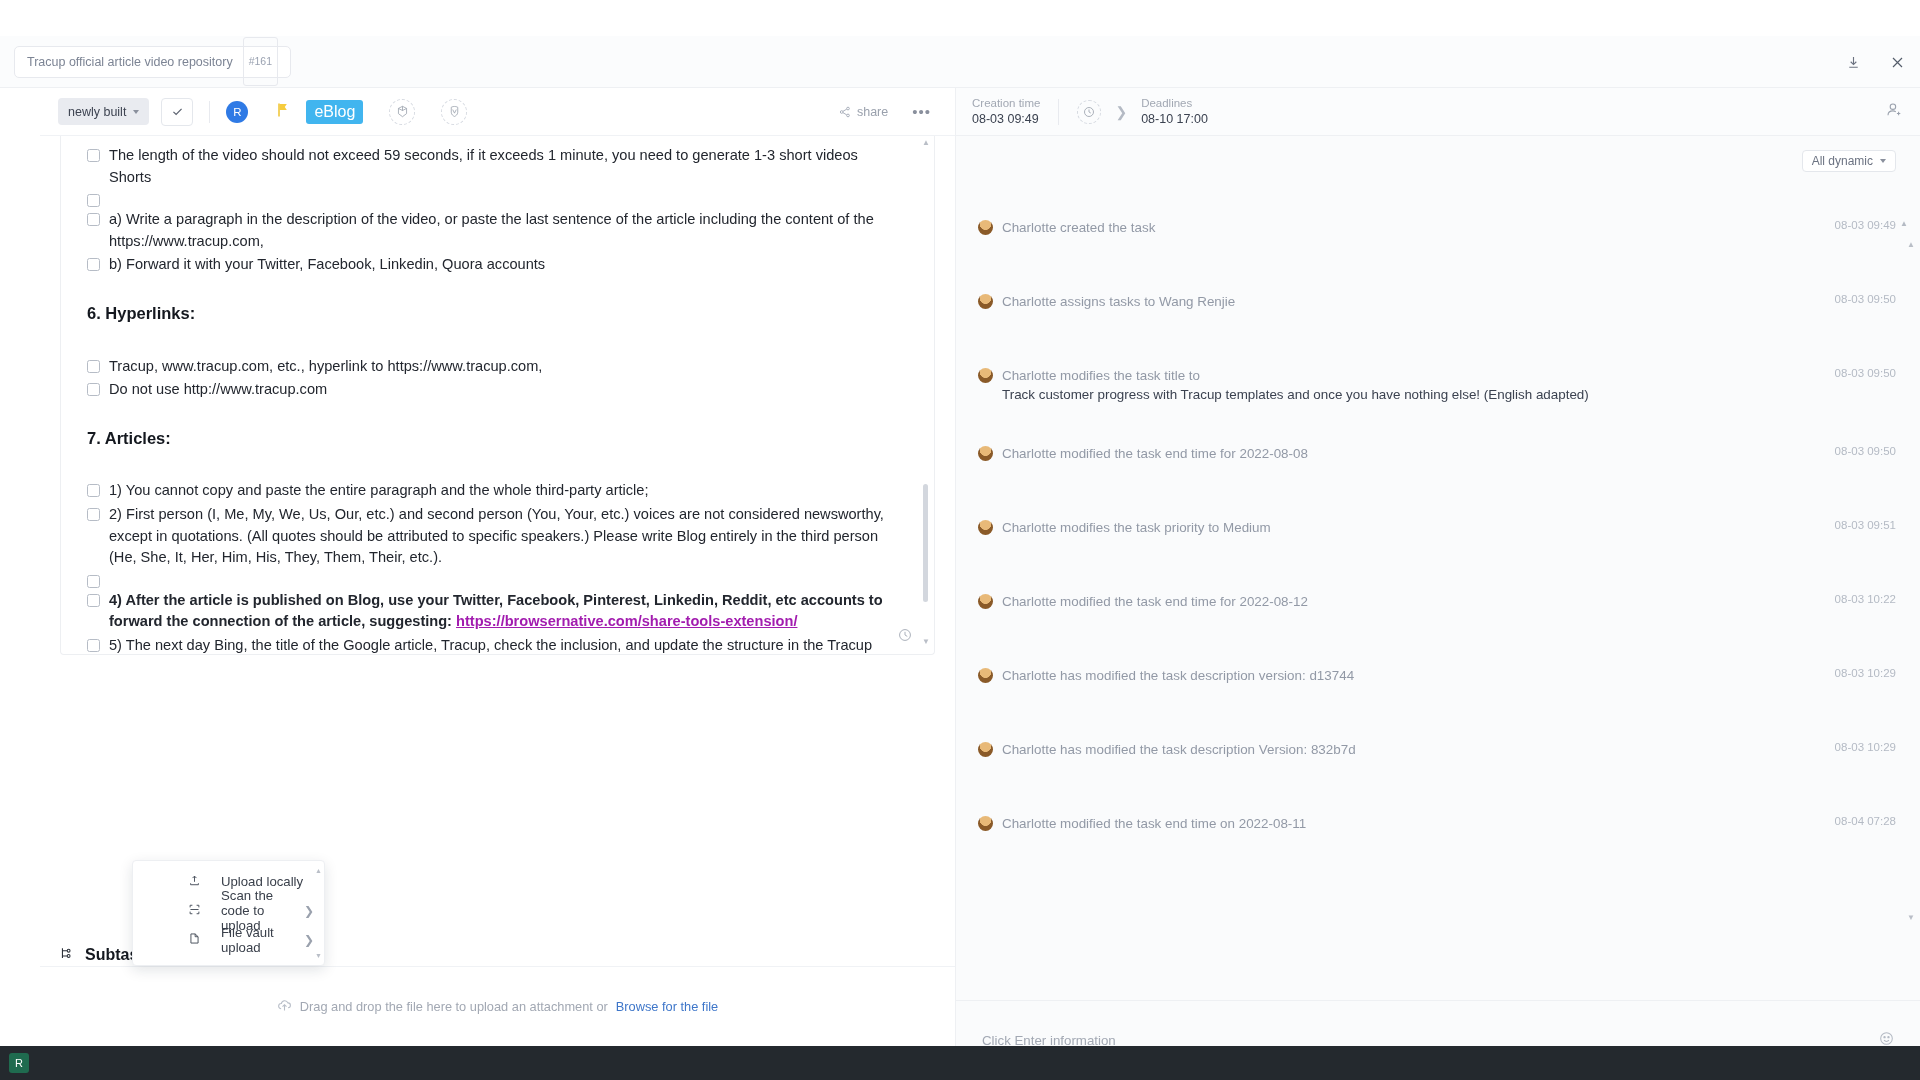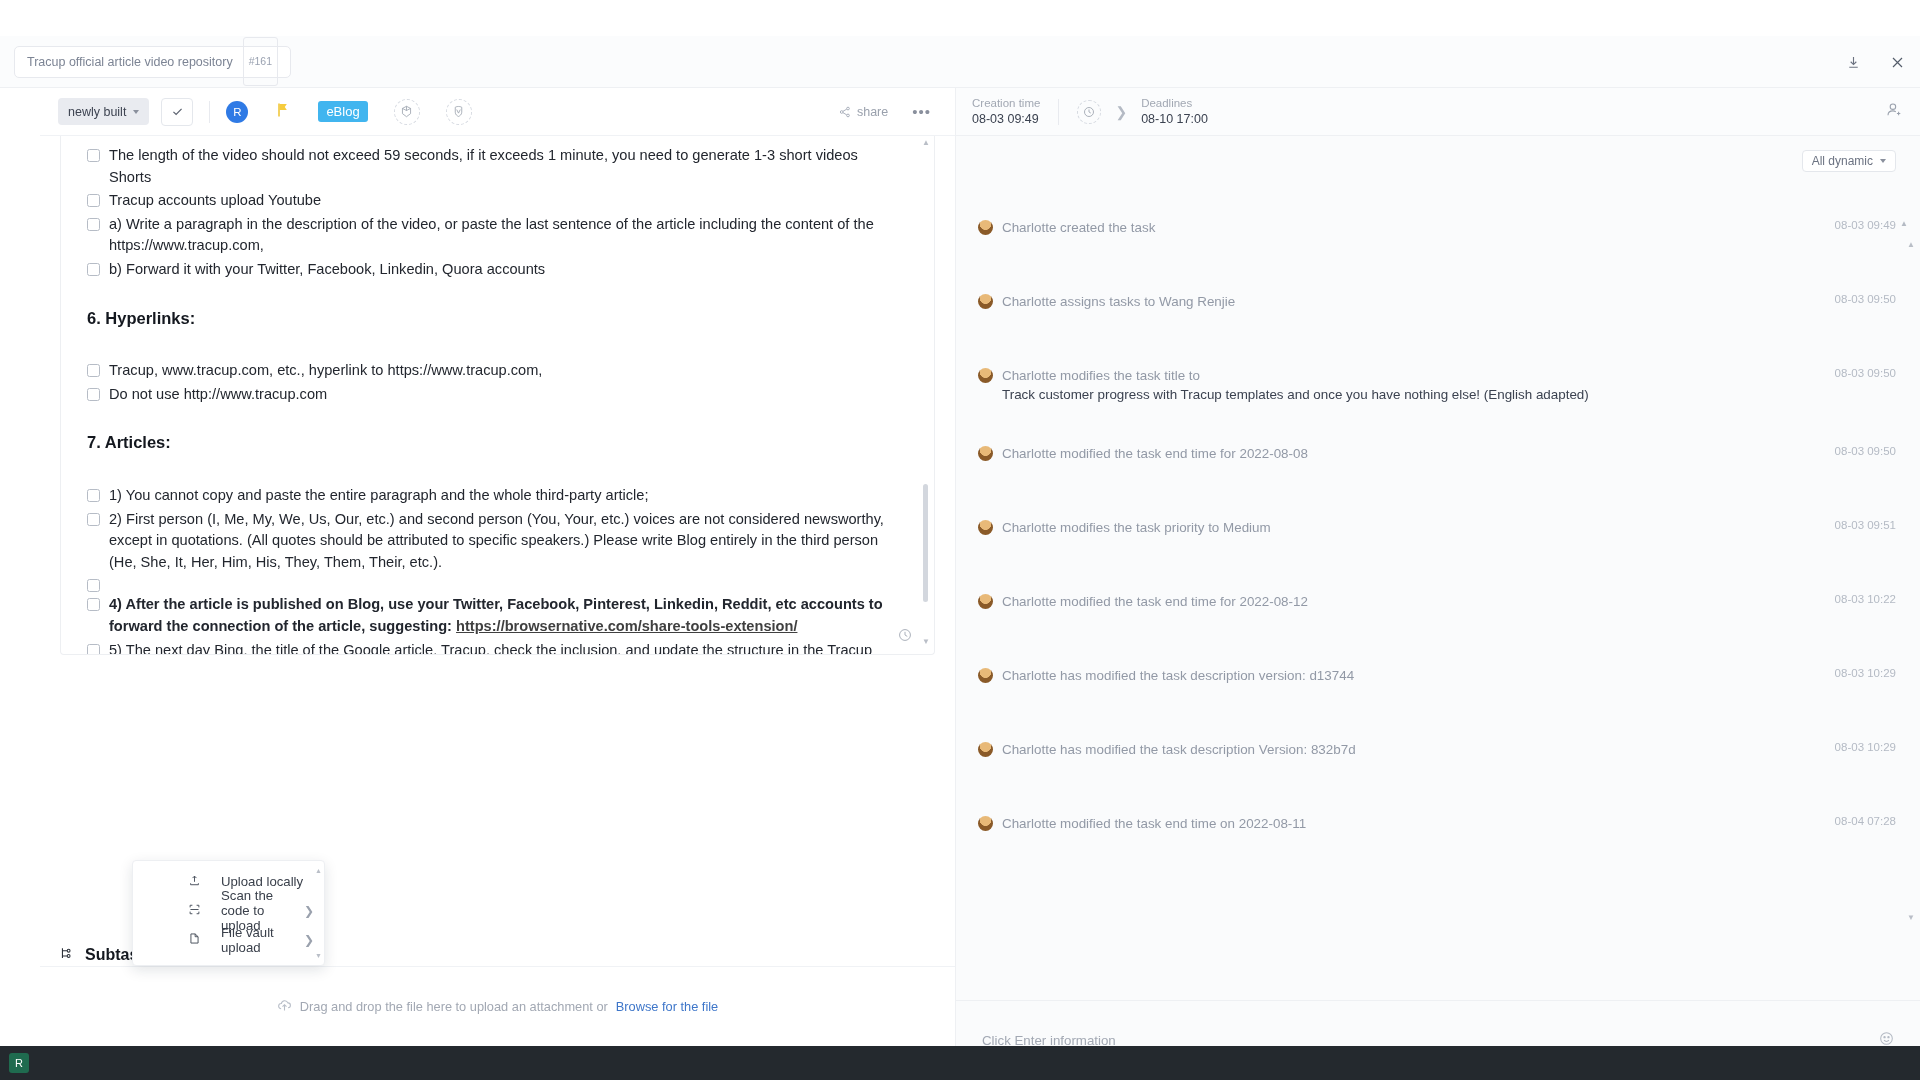--- a/index.html
+++ b/index.html
@@ -72,23 +72,23 @@
   }
   .tb-sep { width: 1px; height: 22px; background: #e8eaef; margin: 0 16px; }
   .avatar-r {
     width: 22px; height: 22px; border-radius: 50%;
     background: #2f7ae5; color: #fff;
     font-size: 11.5px; display: flex; align-items: center; justify-content: center;
     cursor: pointer;
   }
   .flag-icon { margin-left: 28px; cursor: pointer; }
   .eblog-tag {
-    margin-left: 28px;
+    margin-left: 16px;
     background: #41b5ef; color: #fff;
-    border-radius: 3px; font-size: 13px;
+    border-radius: 3px; font-size: 16px;
     padding: 3px 8px; cursor: pointer;
   }
   .dash-circle {
     margin-left: 26px;
     width: 26px; height: 26px; border-radius: 50%;
     border: 1px dashed #d6dae1;
     display: flex; align-items: center; justify-content: center;
     cursor: pointer;
   }
   .toolbar-right { position: absolute; right: 16px; display: flex; align-items: center; gap: 6px; }
@@ -115,21 +115,21 @@
 
   .chk-line { display: flex; align-items: flex-start; gap: 9px; margin: 0; padding: 1px 0; }
   .chk {
     width: 13px; height: 13px; flex: 0 0 13px;
     border: 1px solid #b6bcc6; border-radius: 2.5px;
     margin-top: 4px; background: #fff; cursor: pointer;
   }
   .chk-text { flex: 1 1 auto; }
   .sec-head { font-size: 16.5px; font-weight: bold; color: #14181f; margin: 26px 0 30px 0; }
   .bold { font-weight: bold; }
-  .lnk { color: #404040; text-decoration: underline; cursor: pointer; }
+  .lnk { color: #a21caf; text-decoration: underline; cursor: pointer; }
 
   .vscroll {
     position: absolute; right: 6px; top: 6px; width: 5px; height: 500px;
     cursor: pointer;
   }
   .vscroll .thumb { position: absolute; left: 0; top: 342px; width: 5px; height: 118px; background: #d3d7de; border-radius: 3px; }
   .vscroll .arrow { position: absolute; left: -1px; font-size: 8px; color: #b9bec7; }
 
   .history-icon { position: absolute; right: 22px; bottom: 8px; cursor: pointer; color: #a8aeb8; }
 
@@ -321,21 +321,20 @@
       <div class="desc-wrap">
         <div class="desc-card">
           <div class="desc-inner">
             <div class="desc-body" id="desc-body">
                 <div class="chk-line">
                   <span class="chk"></span>
                   <span class="chk-text">The length of the video should not exceed 59 seconds, if it exceeds 1 minute, you need to generate 1-3 short videos Shorts</span>
                 </div>
                 <div class="chk-line">
                   <span class="chk"></span>
-                  <span class="chk-text">Tracup accounts upload Youtube</span>
                 </div>
                 <div class="chk-line">
                   <span class="chk"></span>
                   <span class="chk-text">a) Write a paragraph in the description of the video, or paste the last sentence of the article including the content of the https://www.tracup.com,</span>
                 </div>
                 <div class="chk-line">
                   <span class="chk"></span>
                   <span class="chk-text">b) Forward it with your Twitter, Facebook, Linkedin, Quora accounts</span>
                 </div>
                 <div class="sec-head">6. Hyperlinks:</div>

